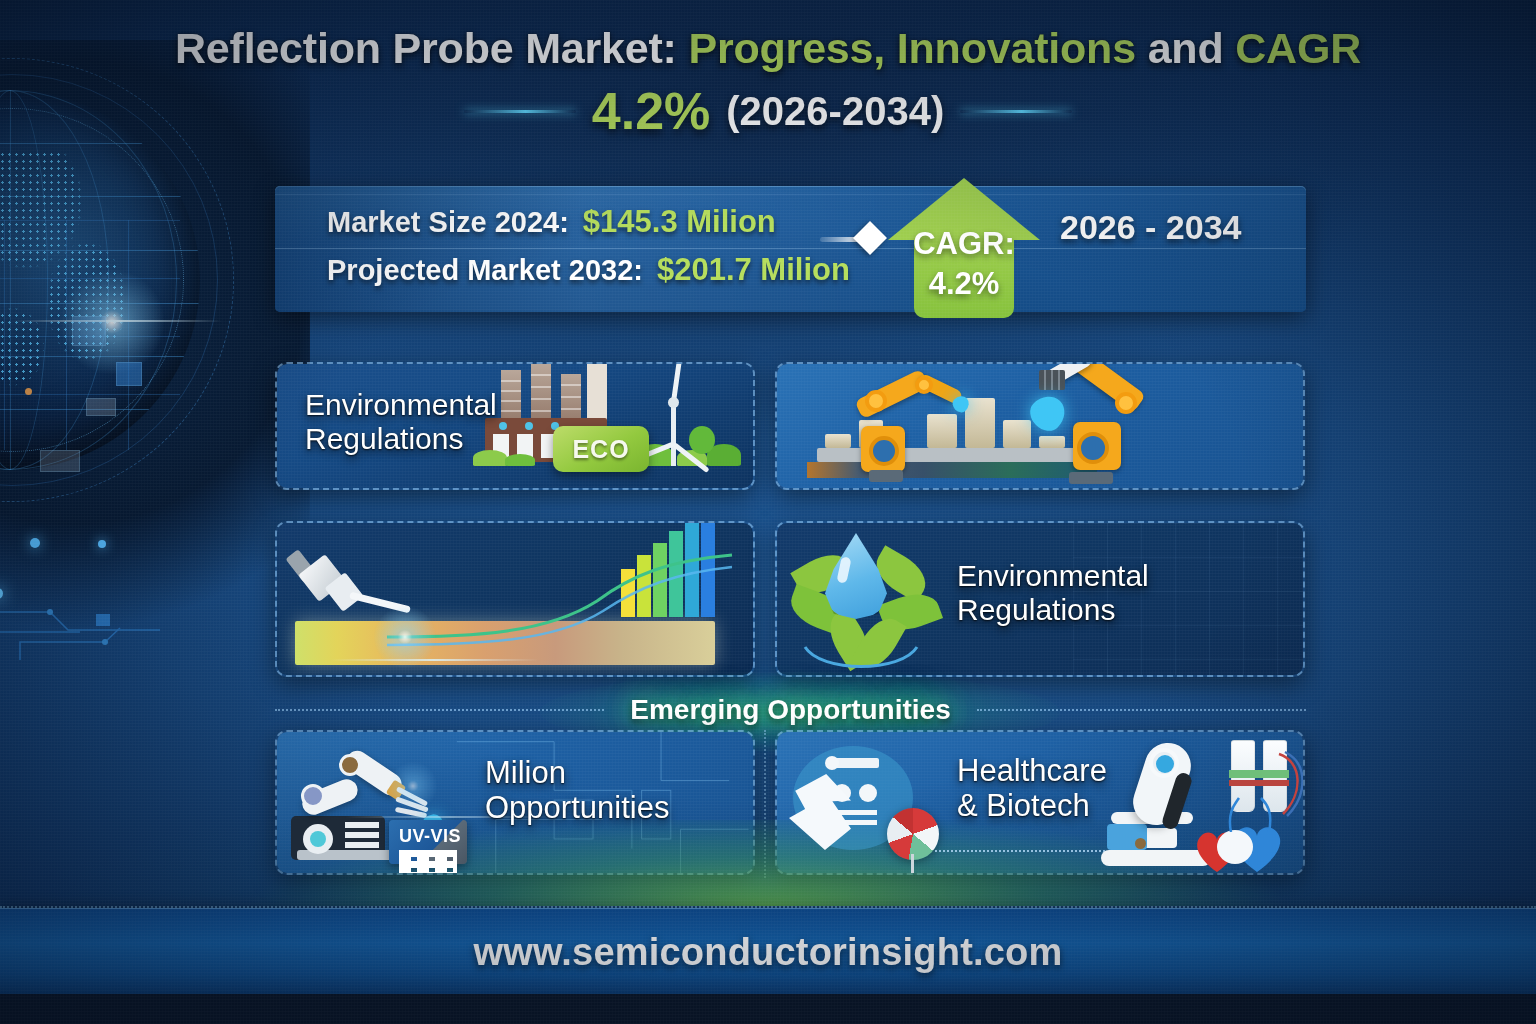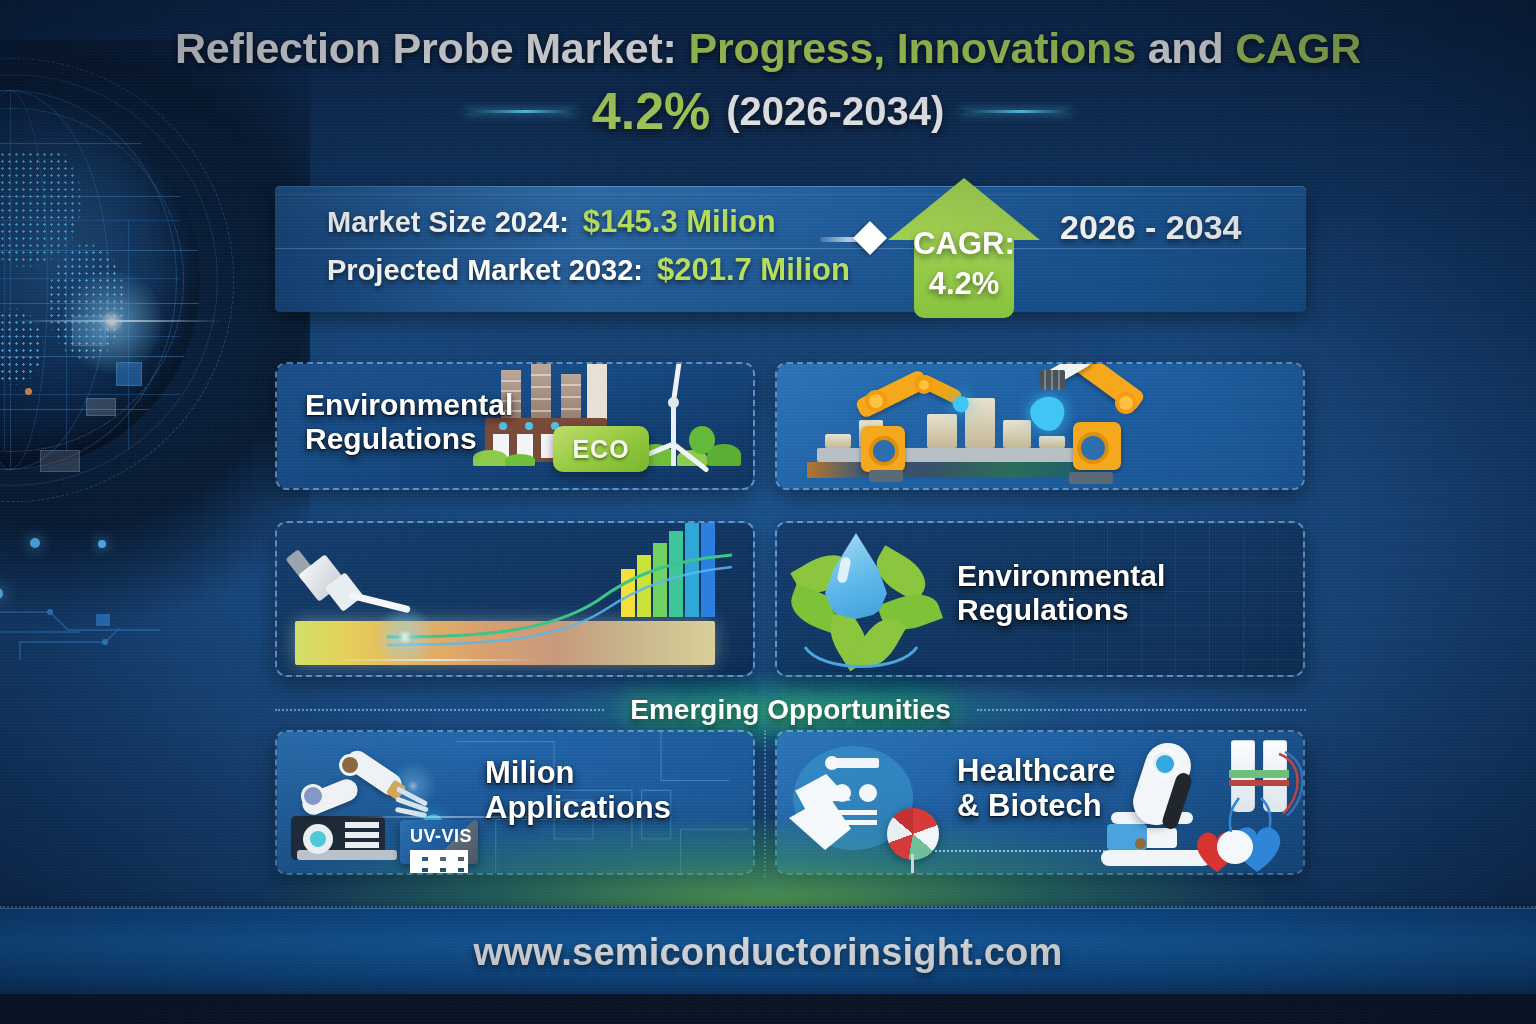--- a/index.html
+++ b/index.html
@@ -93,21 +93,21 @@
     text-shadow:0 3px 6px rgba(0,0,0,.6);white-space:nowrap;}
 
   
   .card{position:absolute;border-radius:12px;overflow:hidden;
     border:2px dashed rgba(150,205,250,.55);
     box-shadow:0 8px 24px rgba(0,0,0,.42);}
   .card-bg{position:absolute;inset:0;
     background:linear-gradient(160deg,#1a4f8c 0%,#154a85 35%,#103c6f 70%,#0d3360 100%);}
   .card-bg.darkish{background:linear-gradient(160deg,#123a6b 0%,#0f3662 40%,#0c2c54 100%);}
   .card-bg.brightish{background:linear-gradient(150deg,#2a72b6 0%,#1d5fa3 40%,#17518f 100%);}
-  .card-label{position:absolute;color:#ffffff;font-weight:bold;line-height:1.12;
+  .card-label{position:absolute;color:#ffffff;font-weight:normal;line-height:1.12;
     text-shadow:0 4px 8px rgba(0,0,0,.7), 0 1px 2px rgba(0,0,0,.8);z-index:6;}
   .c1{left:275px;top:362px;width:480px;height:128px;}
   .c2{left:775px;top:362px;width:530px;height:128px;}
   .c3{left:275px;top:521px;width:480px;height:156px;}
   .c4{left:775px;top:521px;width:530px;height:156px;}
   .c5{left:275px;top:730px;width:480px;height:145px;}
   .c6{left:775px;top:730px;width:530px;height:145px;}
 
   
   .emerging{position:absolute;left:275px;top:688px;width:1031px;height:44px;display:flex;align-items:center;}
@@ -156,21 +156,21 @@
   .spectrum{position:absolute;height:44px;border-radius:2px;
     background:linear-gradient(90deg,#cfe06a 0%,#e3d45a 10%,#e8b75f 25%,#d9a06e 45%,#c89a7c 62%,#c8b48a 78%,#d9cf9a 100%);
     box-shadow:0 0 18px rgba(255,255,220,.35);}
   .specbar{position:absolute;bottom:0;width:14px;}
   .probe-body{position:absolute;background:linear-gradient(160deg,#f4f6f8,#c6ced4);border-radius:3px;}
   .leaf{position:absolute;background:#8cc63f;border-radius:0 60% 0 60%;}
   .micro-part{position:absolute;background:#f2f5f7;border-radius:4px;}
   .tube{position:absolute;background:linear-gradient(180deg,#fbfdff,#dde6ec);border-radius:3px 3px 6px 6px;
     border:1px solid rgba(0,0,0,.08);}
   .uvvis{position:absolute;background:linear-gradient(135deg,#2c6fb0 0%,#1d5798 60%,#5b6a78 61%,#4a5663 100%);
-    border-radius:4px;box-shadow:0 3px 8px rgba(0,0,0,.4);margin-left:11px;}
+    border-radius:4px;box-shadow:0 3px 8px rgba(0,0,0,.4);}
   .uvvis .t{position:absolute;left:10px;top:6px;color:#fff;font-size:18px;font-weight:bold;letter-spacing:.5px;}
   .uvvis .keys{position:absolute;left:10px;top:30px;width:58px;height:30px;
     background-image:linear-gradient(90deg,#fff 0 12px,transparent 12px 18px),
                      linear-gradient(180deg,#fff 0 7px,transparent 7px 11px);
     background-size:18px 11px;}
   .sqpattern{position:absolute;right:0;top:0;width:230px;height:100%;opacity:.35;
     background-image:
       linear-gradient(rgba(160,215,255,.18) 1px,transparent 1px),
       linear-gradient(90deg,rgba(160,215,255,.18) 1px,transparent 1px);
     background-size:34px 34px;}
@@ -461,21 +461,21 @@
       <div class="droplet-blue" style="left:146px;top:82px;width:20px;height:20px;opacity:.85;"></div>
       <div class="flare" style="left:108px;top:26px;width:56px;height:56px;opacity:.55;"></div>
 
       <div class="uvvis" style="left:112px;top:88px;width:78px;height:44px;">
         <div class="t">UV-VIS</div>
         <div class="keys"></div>
       </div>
     </div>
     <div class="card-label" style="left:208px;top:24px;font-size:31px;">
       <div>Milion</div>
-      <div>Applications</div>
+      <div>Opportunities</div>
     </div>
   </div>
 
   <div class="card c6">
     <div class="card-bg brightish"></div>
     <div class="art">
 
       <div style="position:absolute;left:16px;top:14px;width:120px;height:104px;border-radius:50%;background:rgba(60,155,205,.55);"></div>
       <div style="position:absolute;left:58px;top:26px;width:44px;height:10px;background:#eef4f8;border-radius:2px;"></div>
       <div class="dot" style="left:48px;top:24px;width:14px;height:14px;background:#f3f7fa;"></div>

